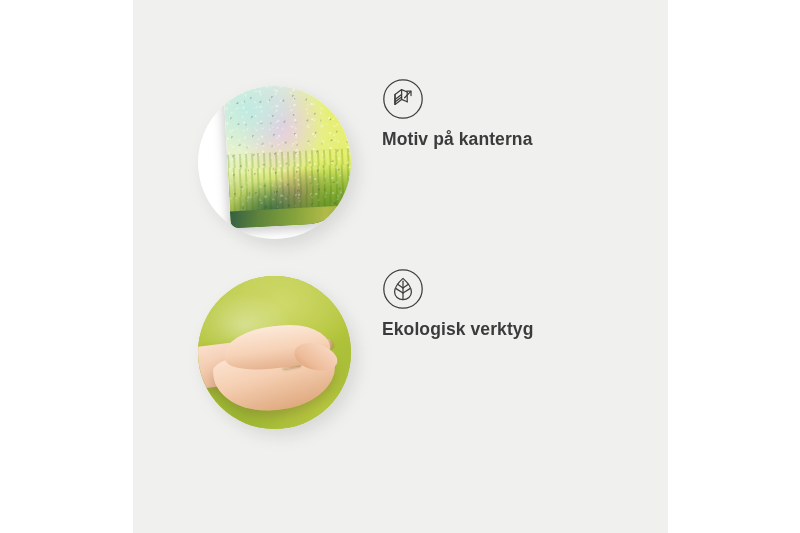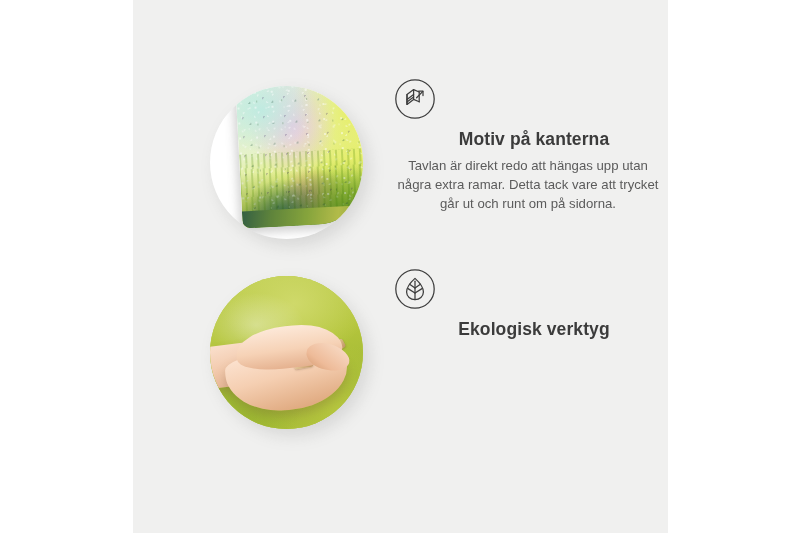--- a/index.html
+++ b/index.html
@@ -25,23 +25,22 @@
     left: 133px;
     top: 0;
     width: 535px;
     height: 533px;
     background: #f0f0ef;
   }
 
   
   .feature {
     position: absolute;
-    left: 12px;
+    left: 0;
     width: 508px;
-    text-align: center;
   }
   .feature-1 { top: 78px; height: 180px; }
   .feature-2 { top: 268px; height: 180px; }
 
   
   .media {
     position: absolute;
     left: 65px;
     top: 8px;
     width: 153px;
@@ -236,21 +235,20 @@
               <path d="M19.6 21.4 L25.2 23.8"></path>
               <path d="M25.2 14.0 L25.2 23.8"></path>
               <path d="M13.0 21.5 L19.6 16.5"></path>
               <path d="M13.0 24.0 L19.6 19.0"></path>
               <path d="M22.6 19.8 L28.8 13.4"></path>
               <path d="M24.6 13.2 L29.0 13.2 L29.0 17.6"></path>
             </g>
           </svg>
         </div>
         <div class="feature-title">Motiv på kanterna</div>
-        <div class="feature-desc">Tavlan är direkt redo att hängas upp utan några extra ramar. Detta tack vare att trycket går ut och runt om på sidorna.</div>
       </div>
     </div>
 
     <div class="feature feature-2">
 
       <div class="media media-eco">
         <div class="eco-bg"></div>
         <div class="arm"></div>
         <div class="palm"></div>
         <div class="chips">

